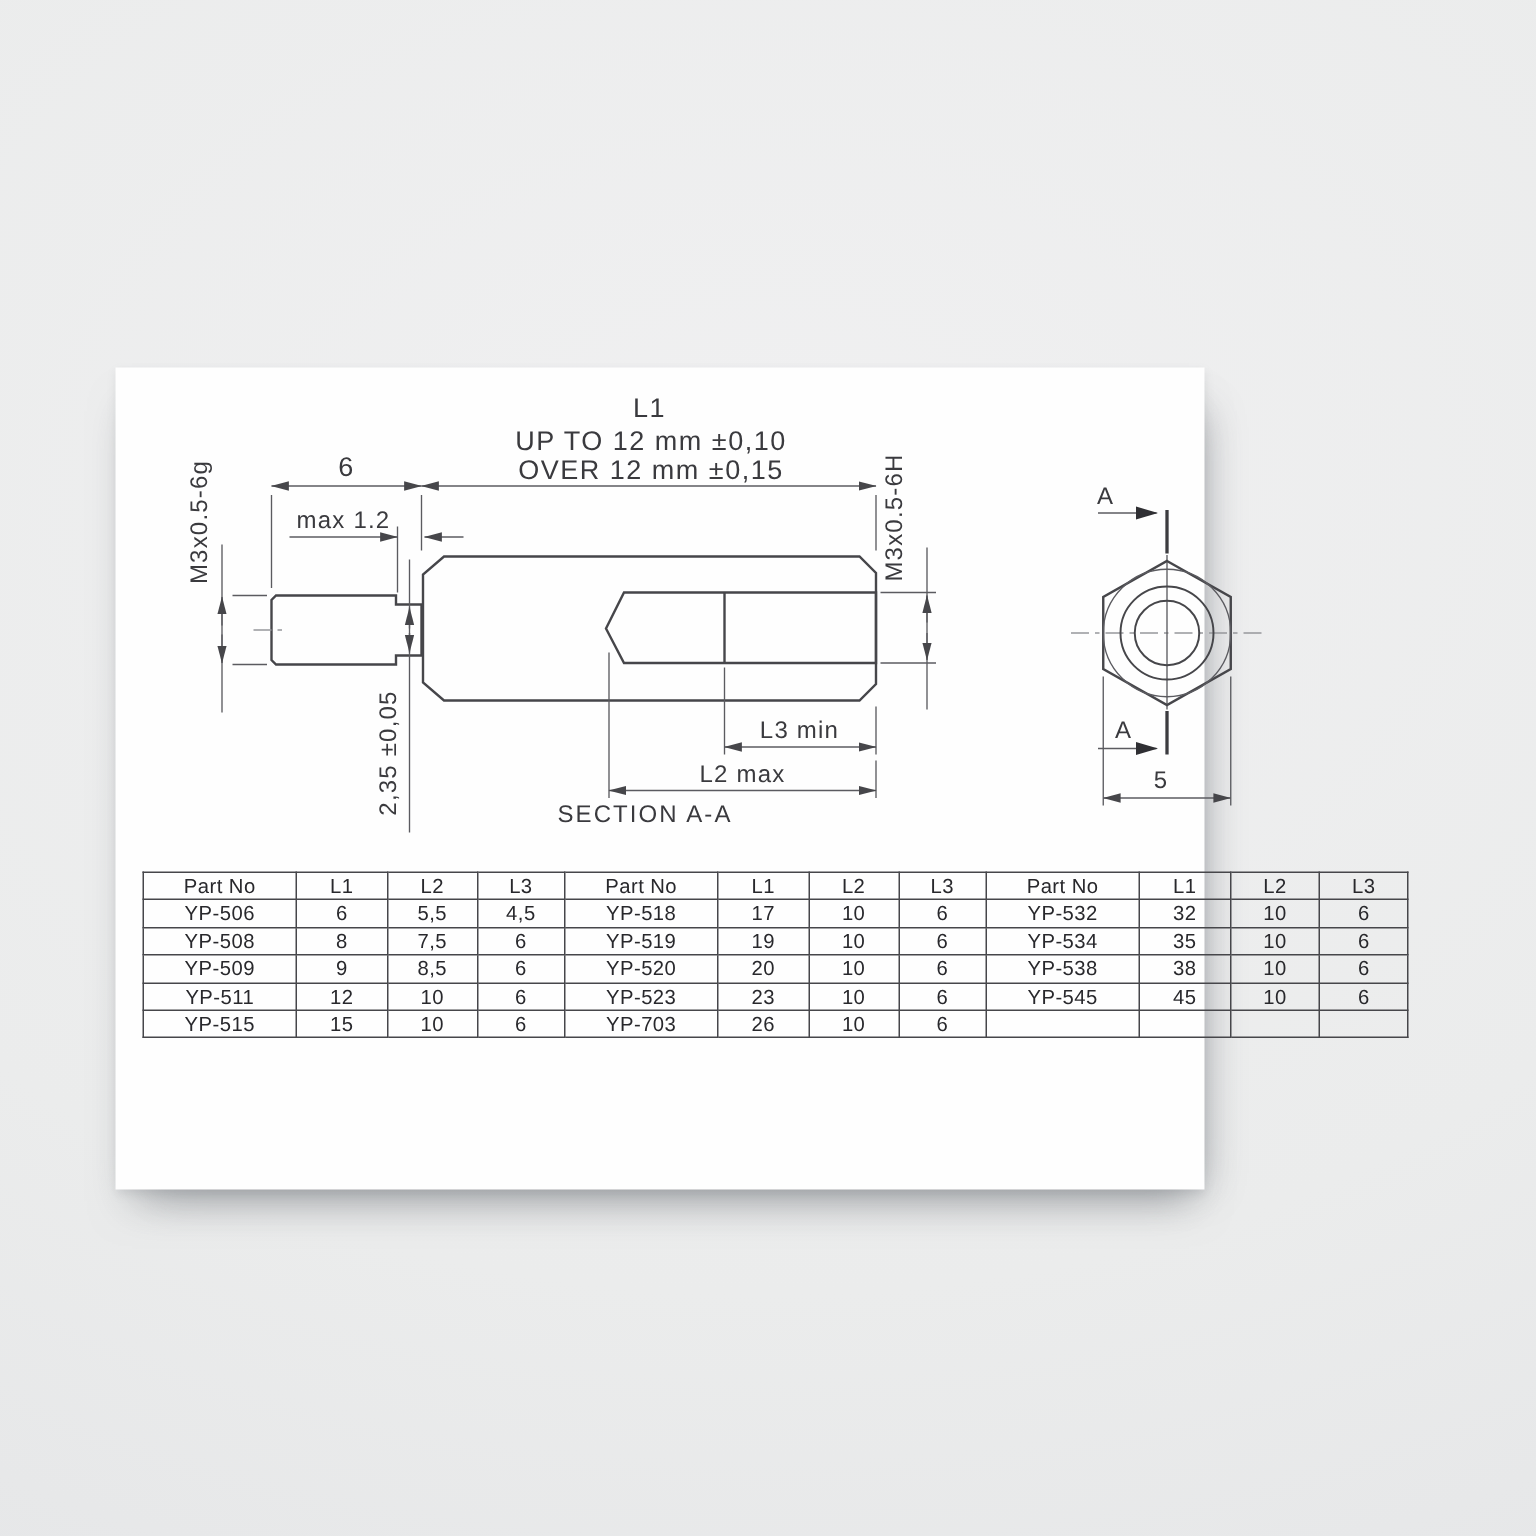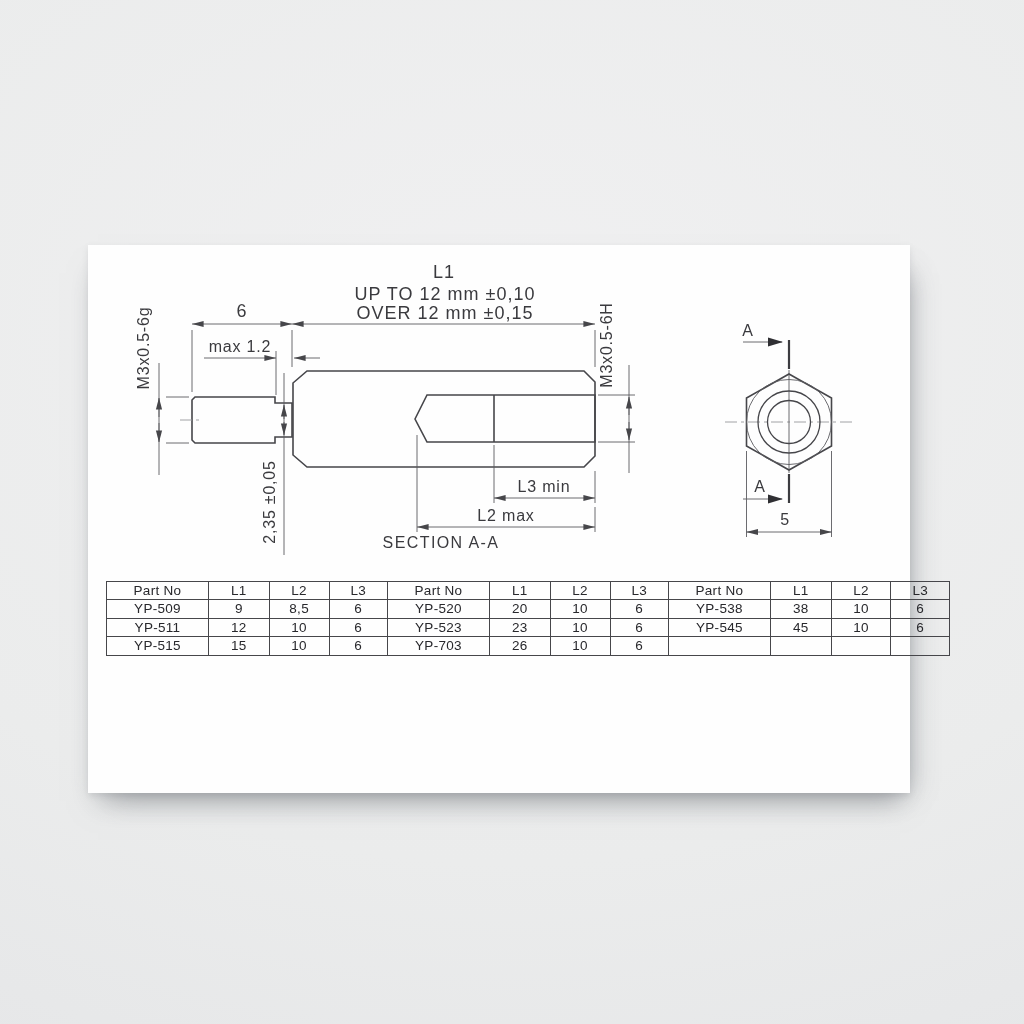--- a/index.html
+++ b/index.html
@@ -7,21 +7,21 @@
     width:1024px;height:1024px;
     font-family:"Liberation Sans",sans-serif;
     background:#eaebec;
     overflow:hidden;
   }
   .stage{
     position:relative;width:1024px;height:1024px;
     background:radial-gradient(130% 95% at 50% 32%, #f0f0f1 0%, #ebecec 55%, #e3e4e6 100%);
   }
   .sheet{
-    position:absolute;left:88px;top:245px;width:822px;height:548px;
+    position:absolute;left:77px;top:245px;width:726px;height:548px;
     background:#fefefe;
     box-shadow:
       0 18px 26px -10px rgba(120,124,130,0.55),
       16px 14px 26px -16px rgba(120,124,130,0.45),
       0 3px 6px rgba(130,134,140,0.18);
   }
   .drawing-svg{position:absolute;left:0;top:0;}
   
   .outline{stroke:#46464a;stroke-width:1.6;fill:none;stroke-linejoin:miter;}
   .thin{stroke:#5b5b60;stroke-width:0.9;fill:none;}
@@ -186,20 +186,48 @@
               <th>L2</th>
               <th>L3</th>
               <th>Part No</th>
               <th>L1</th>
               <th>L2</th>
               <th>L3</th>
             </tr>
         </thead>
         <tbody>
             <tr>
+              <td>YP-506</td>
+              <td>6</td>
+              <td>5,5</td>
+              <td>4,5</td>
+              <td>YP-518</td>
+              <td>17</td>
+              <td>10</td>
+              <td>6</td>
+              <td>YP-532</td>
+              <td>32</td>
+              <td>10</td>
+              <td>6</td>
+            </tr>
+            <tr>
+              <td>YP-508</td>
+              <td>8</td>
+              <td>7,5</td>
+              <td>6</td>
+              <td>YP-519</td>
+              <td>19</td>
+              <td>10</td>
+              <td>6</td>
+              <td>YP-534</td>
+              <td>35</td>
+              <td>10</td>
+              <td>6</td>
+            </tr>
+            <tr>
               <td>YP-509</td>
               <td>9</td>
               <td>8,5</td>
               <td>6</td>
               <td>YP-520</td>
               <td>20</td>
               <td>10</td>
               <td>6</td>
               <td>YP-538</td>
               <td>38</td>

